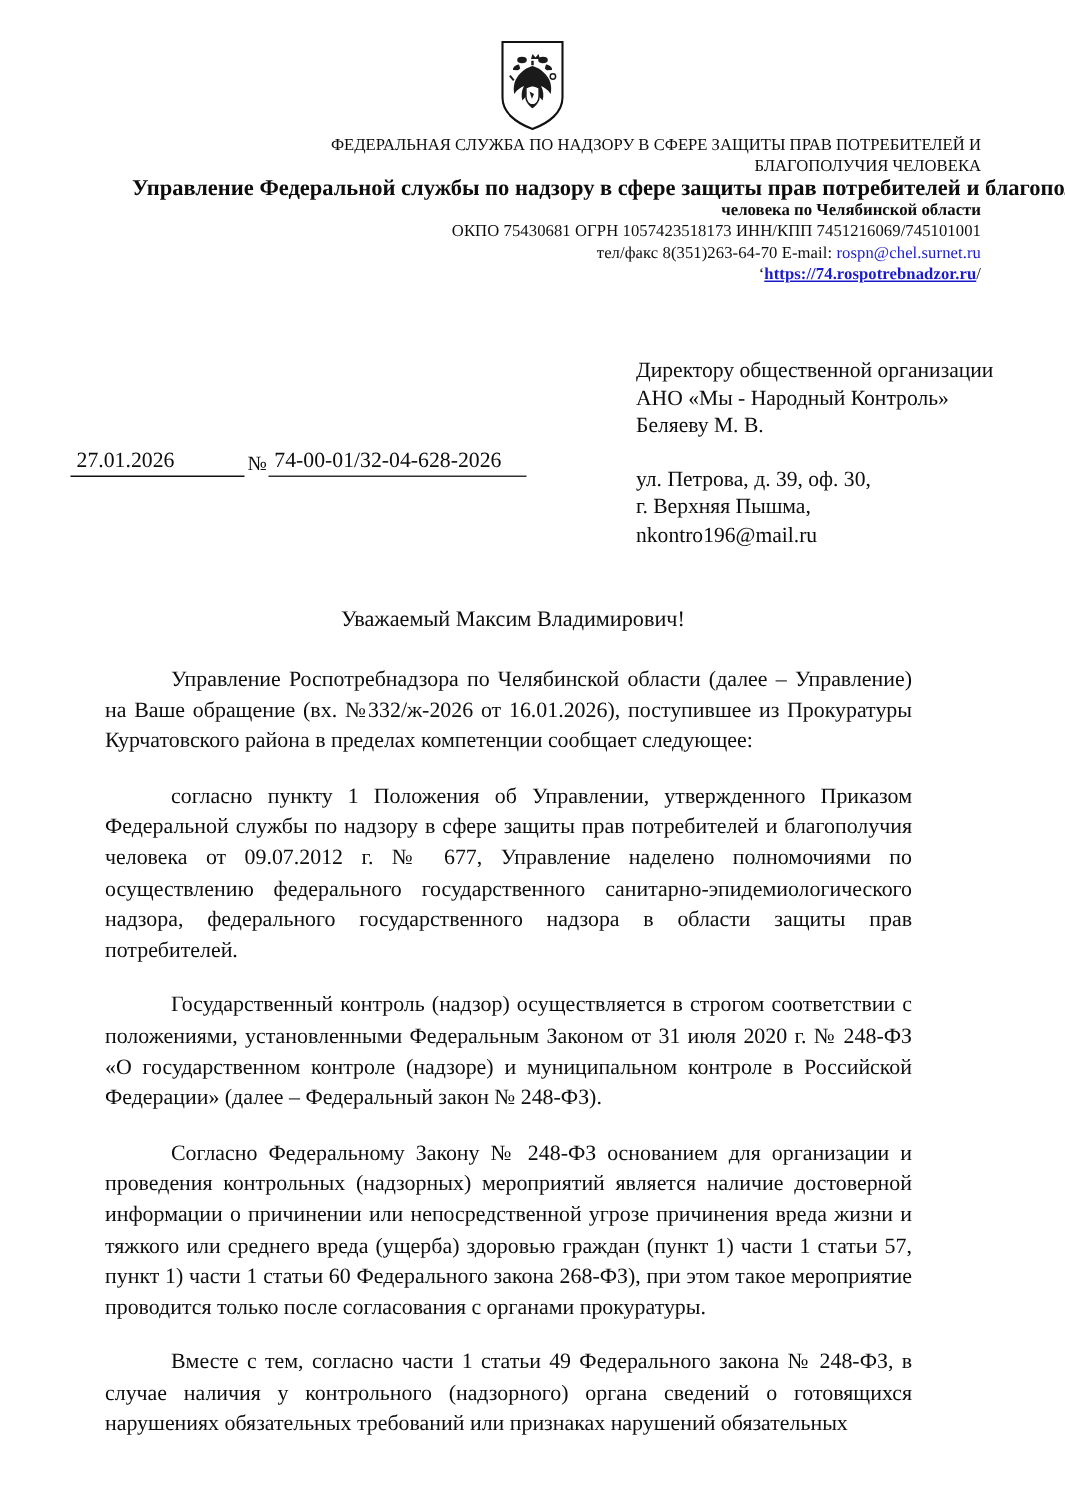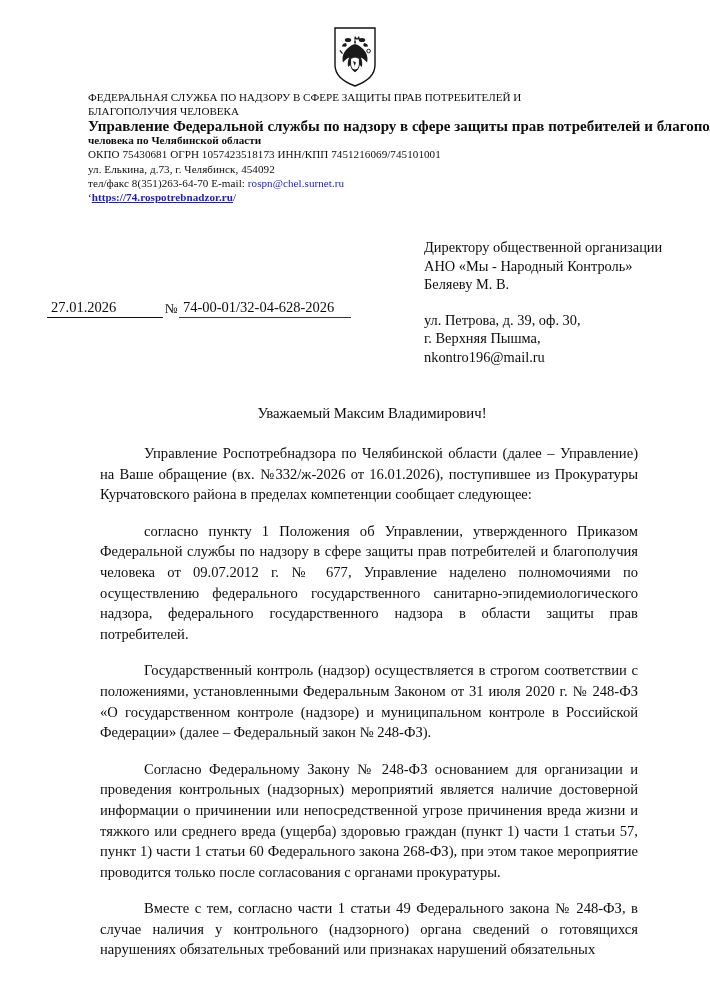--- a/index.html
+++ b/index.html
@@ -32,21 +32,21 @@
     padding-top: 27px;
   }
   .emblem {
     width: 46px;
     height: 60px;
     display: block;
   }
 
   
   .letterhead {
-    text-align: left;
+    text-align: right;
     margin-top: 3px;
     padding: 0 56px;
     margin-left: 32px;
   }
   .lh-line {
     font-size: 11.1px;
     line-height: 14.2px;
     letter-spacing: 0.005em;
     white-space: nowrap;
   }
@@ -112,21 +112,21 @@
     font-size: 14.4px;
     line-height: 18.6px;
   }
   .addressee .gap {
     height: 17px;
   }
 
   
   .body {
     position: absolute;
-    left: 84px;
+    left: 54px;
     top: 404px;
     width: 570px;
   }
   .salutation {
     text-align: center;
     font-size: 14.8px;
     line-height: 19px;
     margin: 0 0 20px 0;
     padding-left: 6px;
   }
@@ -169,21 +169,20 @@
       </g>
     </svg>
   </div>
 
   <div class="letterhead">
     <div class="lh-caps">ФЕДЕРАЛЬНАЯ СЛУЖБА ПО НАДЗОРУ В СФЕРЕ ЗАЩИТЫ ПРАВ ПОТРЕБИТЕЛЕЙ И</div>
     <div class="lh-caps">БЛАГОПОЛУЧИЯ ЧЕЛОВЕКА</div>
     <div class="lh-bold" style="font-size:15px;">Управление Федеральной службы по надзору в сфере защиты прав потребителей и благополучия</div>
     <div class="lh-bold">человека по Челябинской области</div>
     <div class="lh-line">ОКПО 75430681 ОГРН 1057423518173 ИНН/КПП 7451216069/745101001</div>
-    <div class="lh-line">ул. Елькина, д.73, г. Челябинск, 454092</div>
     <div class="lh-line">
       <span>тел/факс 8(351)263-64-70 E-mail:</span>
       <span class="lh-link">rospn@chel.surnet.ru</span>
     </div>
     <div class="lh-line">
       <span>‘</span><span class="lh-link-bold">https://74.rospotrebnadzor.ru</span><span>/</span>
     </div>
   </div>
 
   <div class="meta-row">

